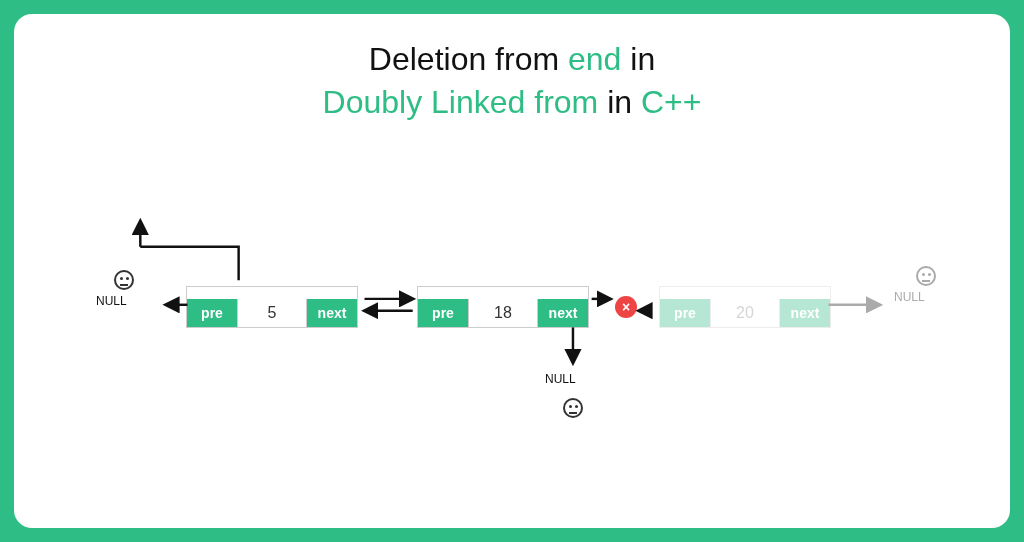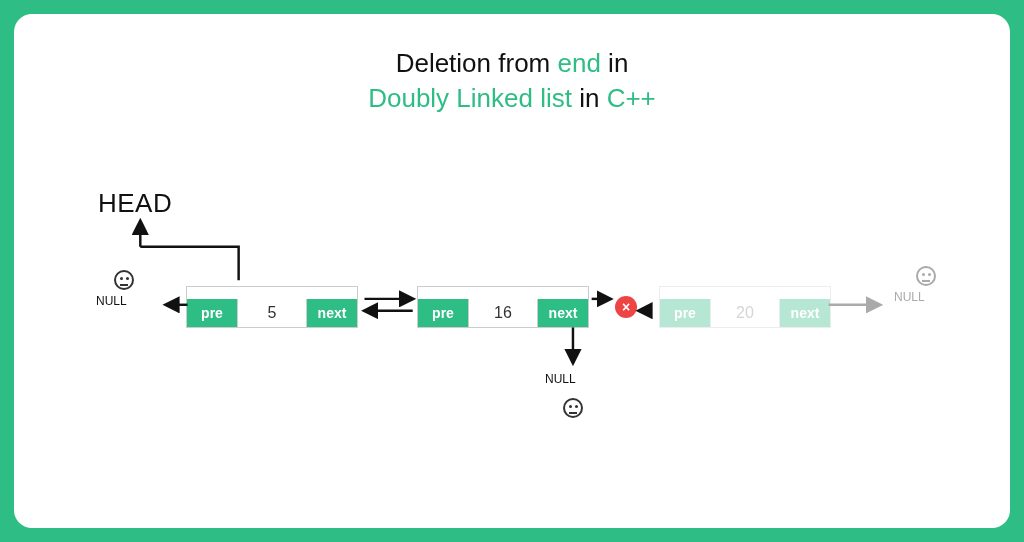--- a/index.html
+++ b/index.html
@@ -11,22 +11,22 @@
     position: relative;
   }
   .canvas {
     position: absolute;
     top: 14px; left: 14px; right: 14px; bottom: 14px;
     background: #fff;
     border-radius: 18px;
   }
   .title {
     text-align: center;
-    padding-top: 32px;
-    font-size: 26px;
+    padding-top: 24px;
+    font-size: 32px;
     font-weight: 500;
     color: #111;
     line-height: 1.35;
   }
   .title .accent { color: #2ebd85; }
   .diagram {
     position: absolute;
     top: 160px; left: 0; right: 0; bottom: 0;
   }
   .head-label {
@@ -110,39 +110,38 @@
     font-weight: bold;
   }
 </style>
 </head>
 <body>
 
 <div class="canvas">
 
   <div class="title">
     <span>Deletion from </span><span class="accent">end</span><span> in</span><br>
-    <span class="accent">Doubly Linked list</span><span> in </span><span class="accent">C++</span>
+    <span class="accent">Doubly Linked from</span><span> in </span><span class="accent">C++</span>
   </div>
 
   <div class="diagram">
 
-    <div class="head-label">HEAD</div>
 
     <div class="face" style="left:100px; top:96px;"></div>
     <div class="null-label" style="left:82px; top:120px;">NULL</div>
 
     <div class="node" style="left:172px; top:112px;">
       <div class="cell pre">pre</div>
       <div class="cell val">5</div>
       <div class="cell next">next</div>
     </div>
 
     <div class="node" style="left:403px; top:112px;">
       <div class="cell pre">pre</div>
-      <div class="cell val">16</div>
+      <div class="cell val">18</div>
       <div class="cell next">next</div>
     </div>
 
     <div class="node faded" style="left:645px; top:112px;">
       <div class="cell pre">pre</div>
       <div class="cell val">20</div>
       <div class="cell next">next</div>
     </div>
 
     <div class="face faded" style="left:902px; top:92px;"></div>

